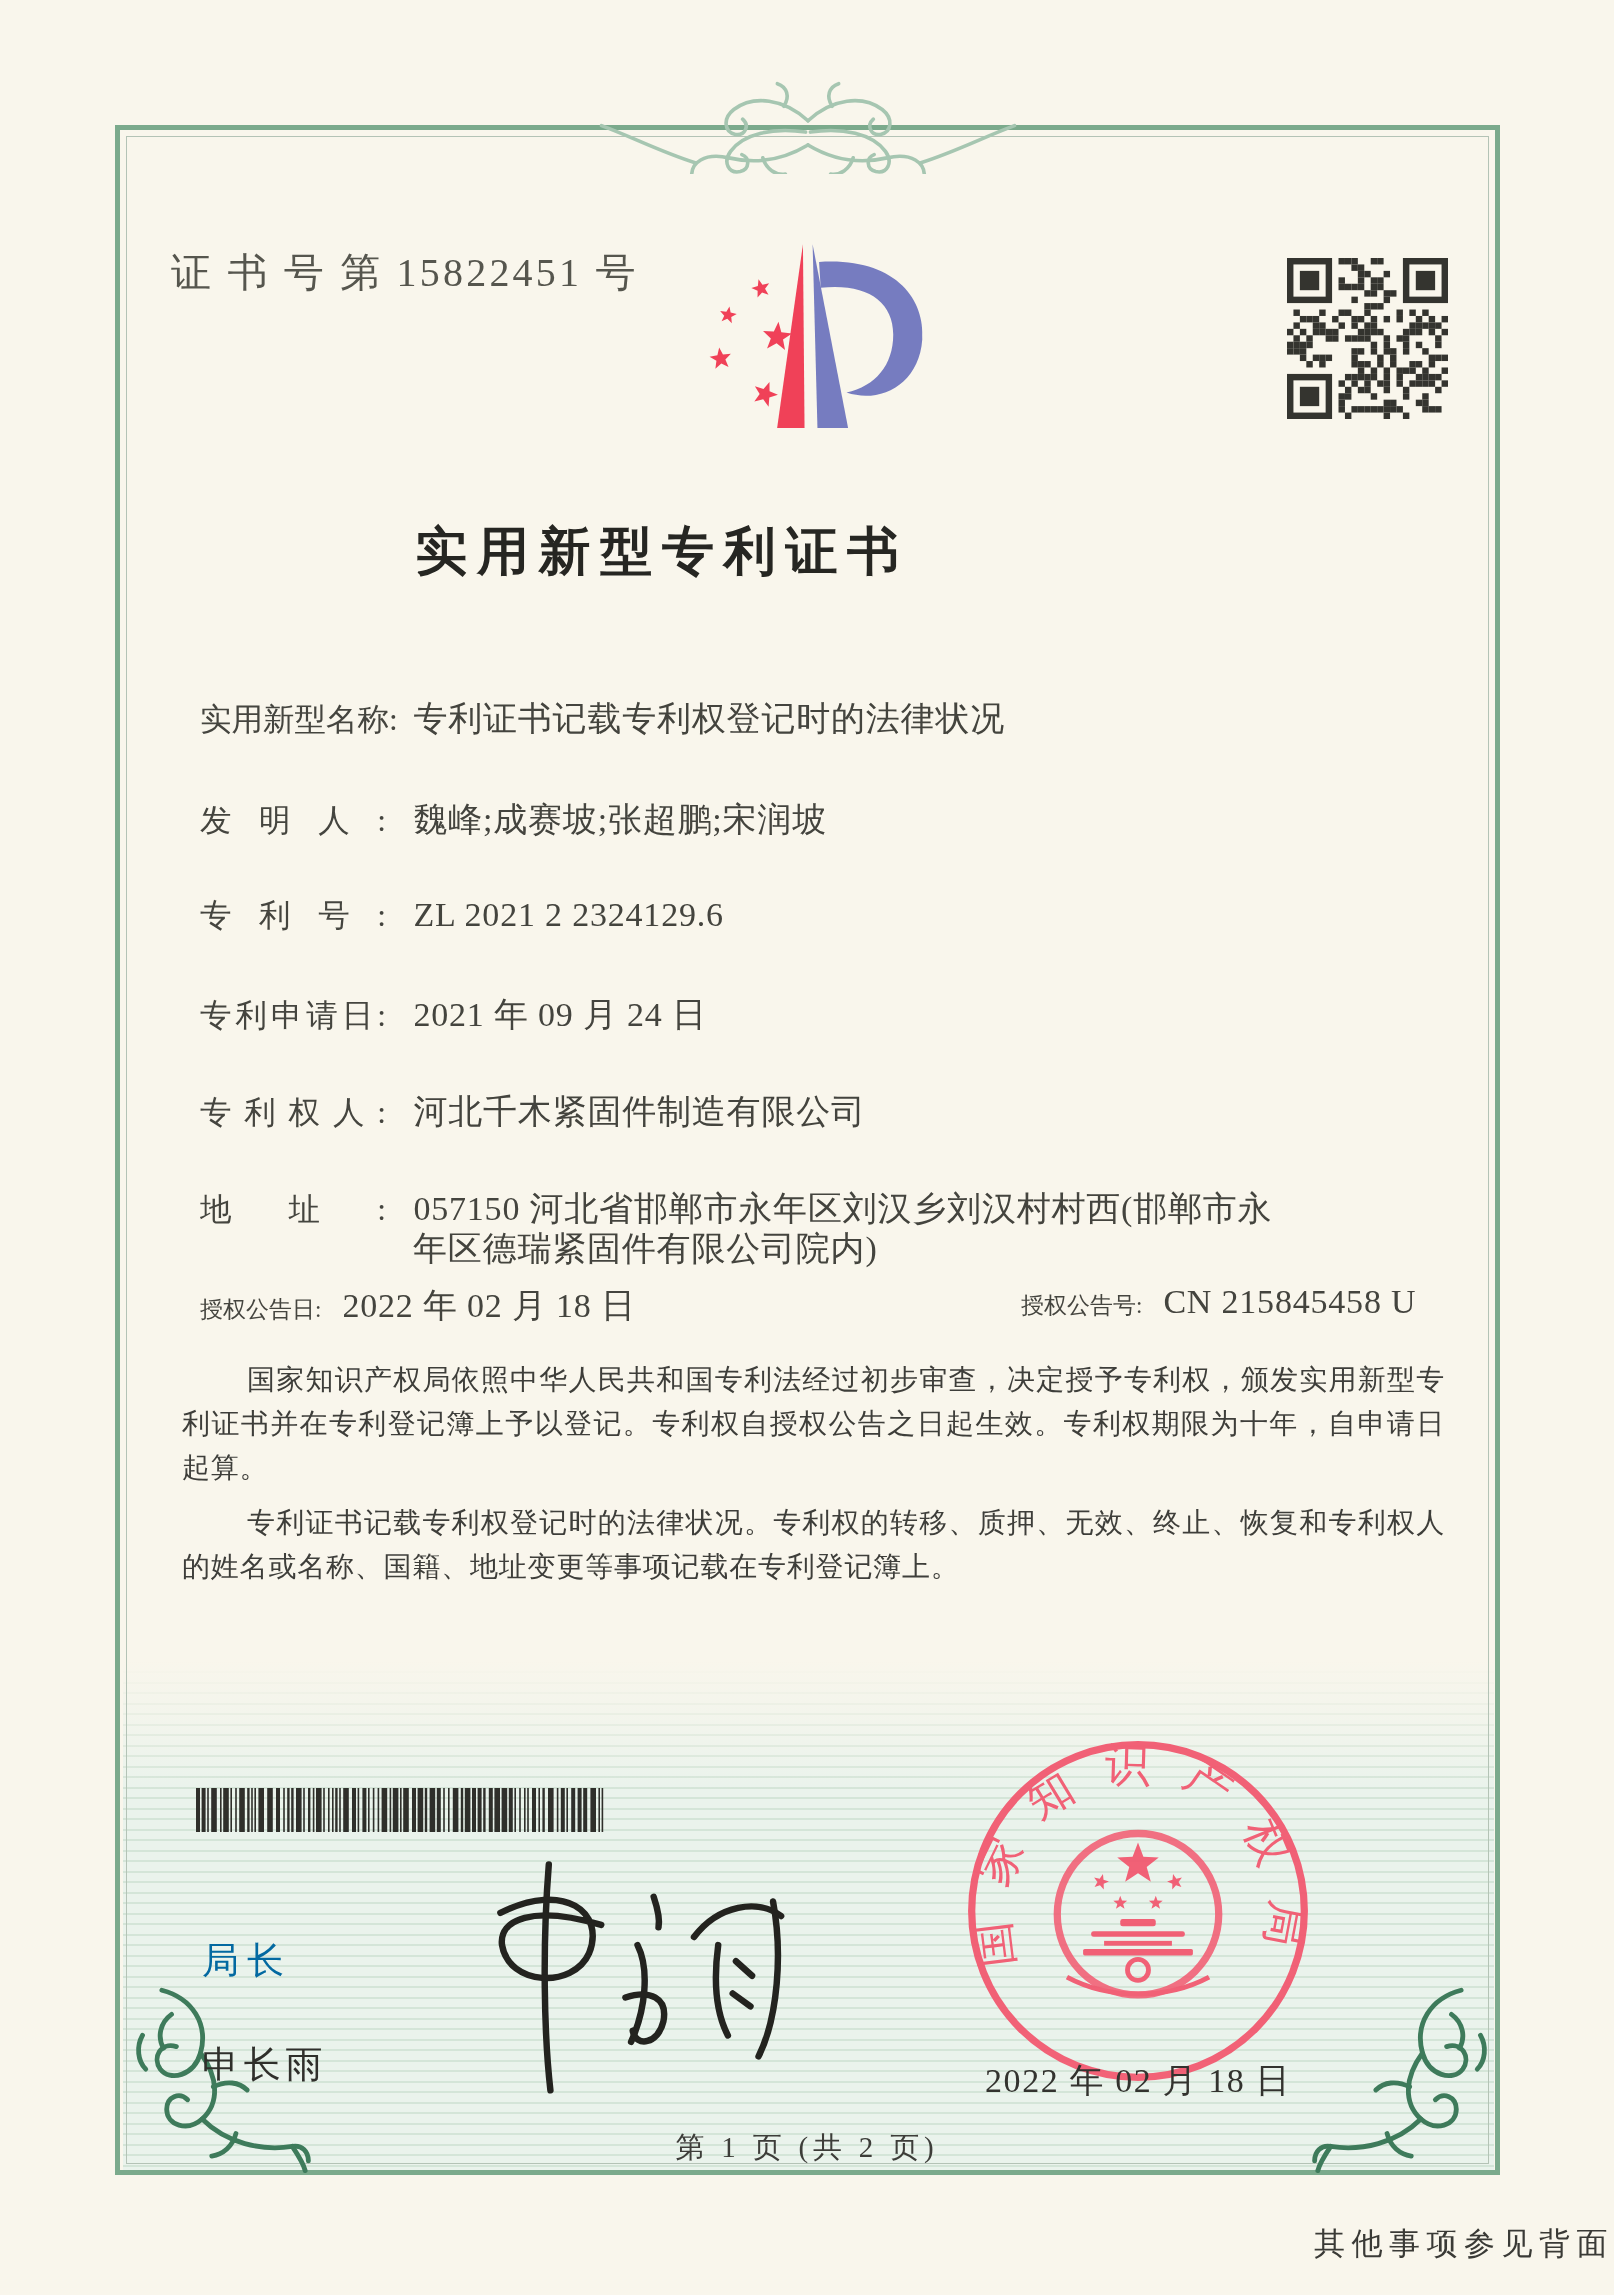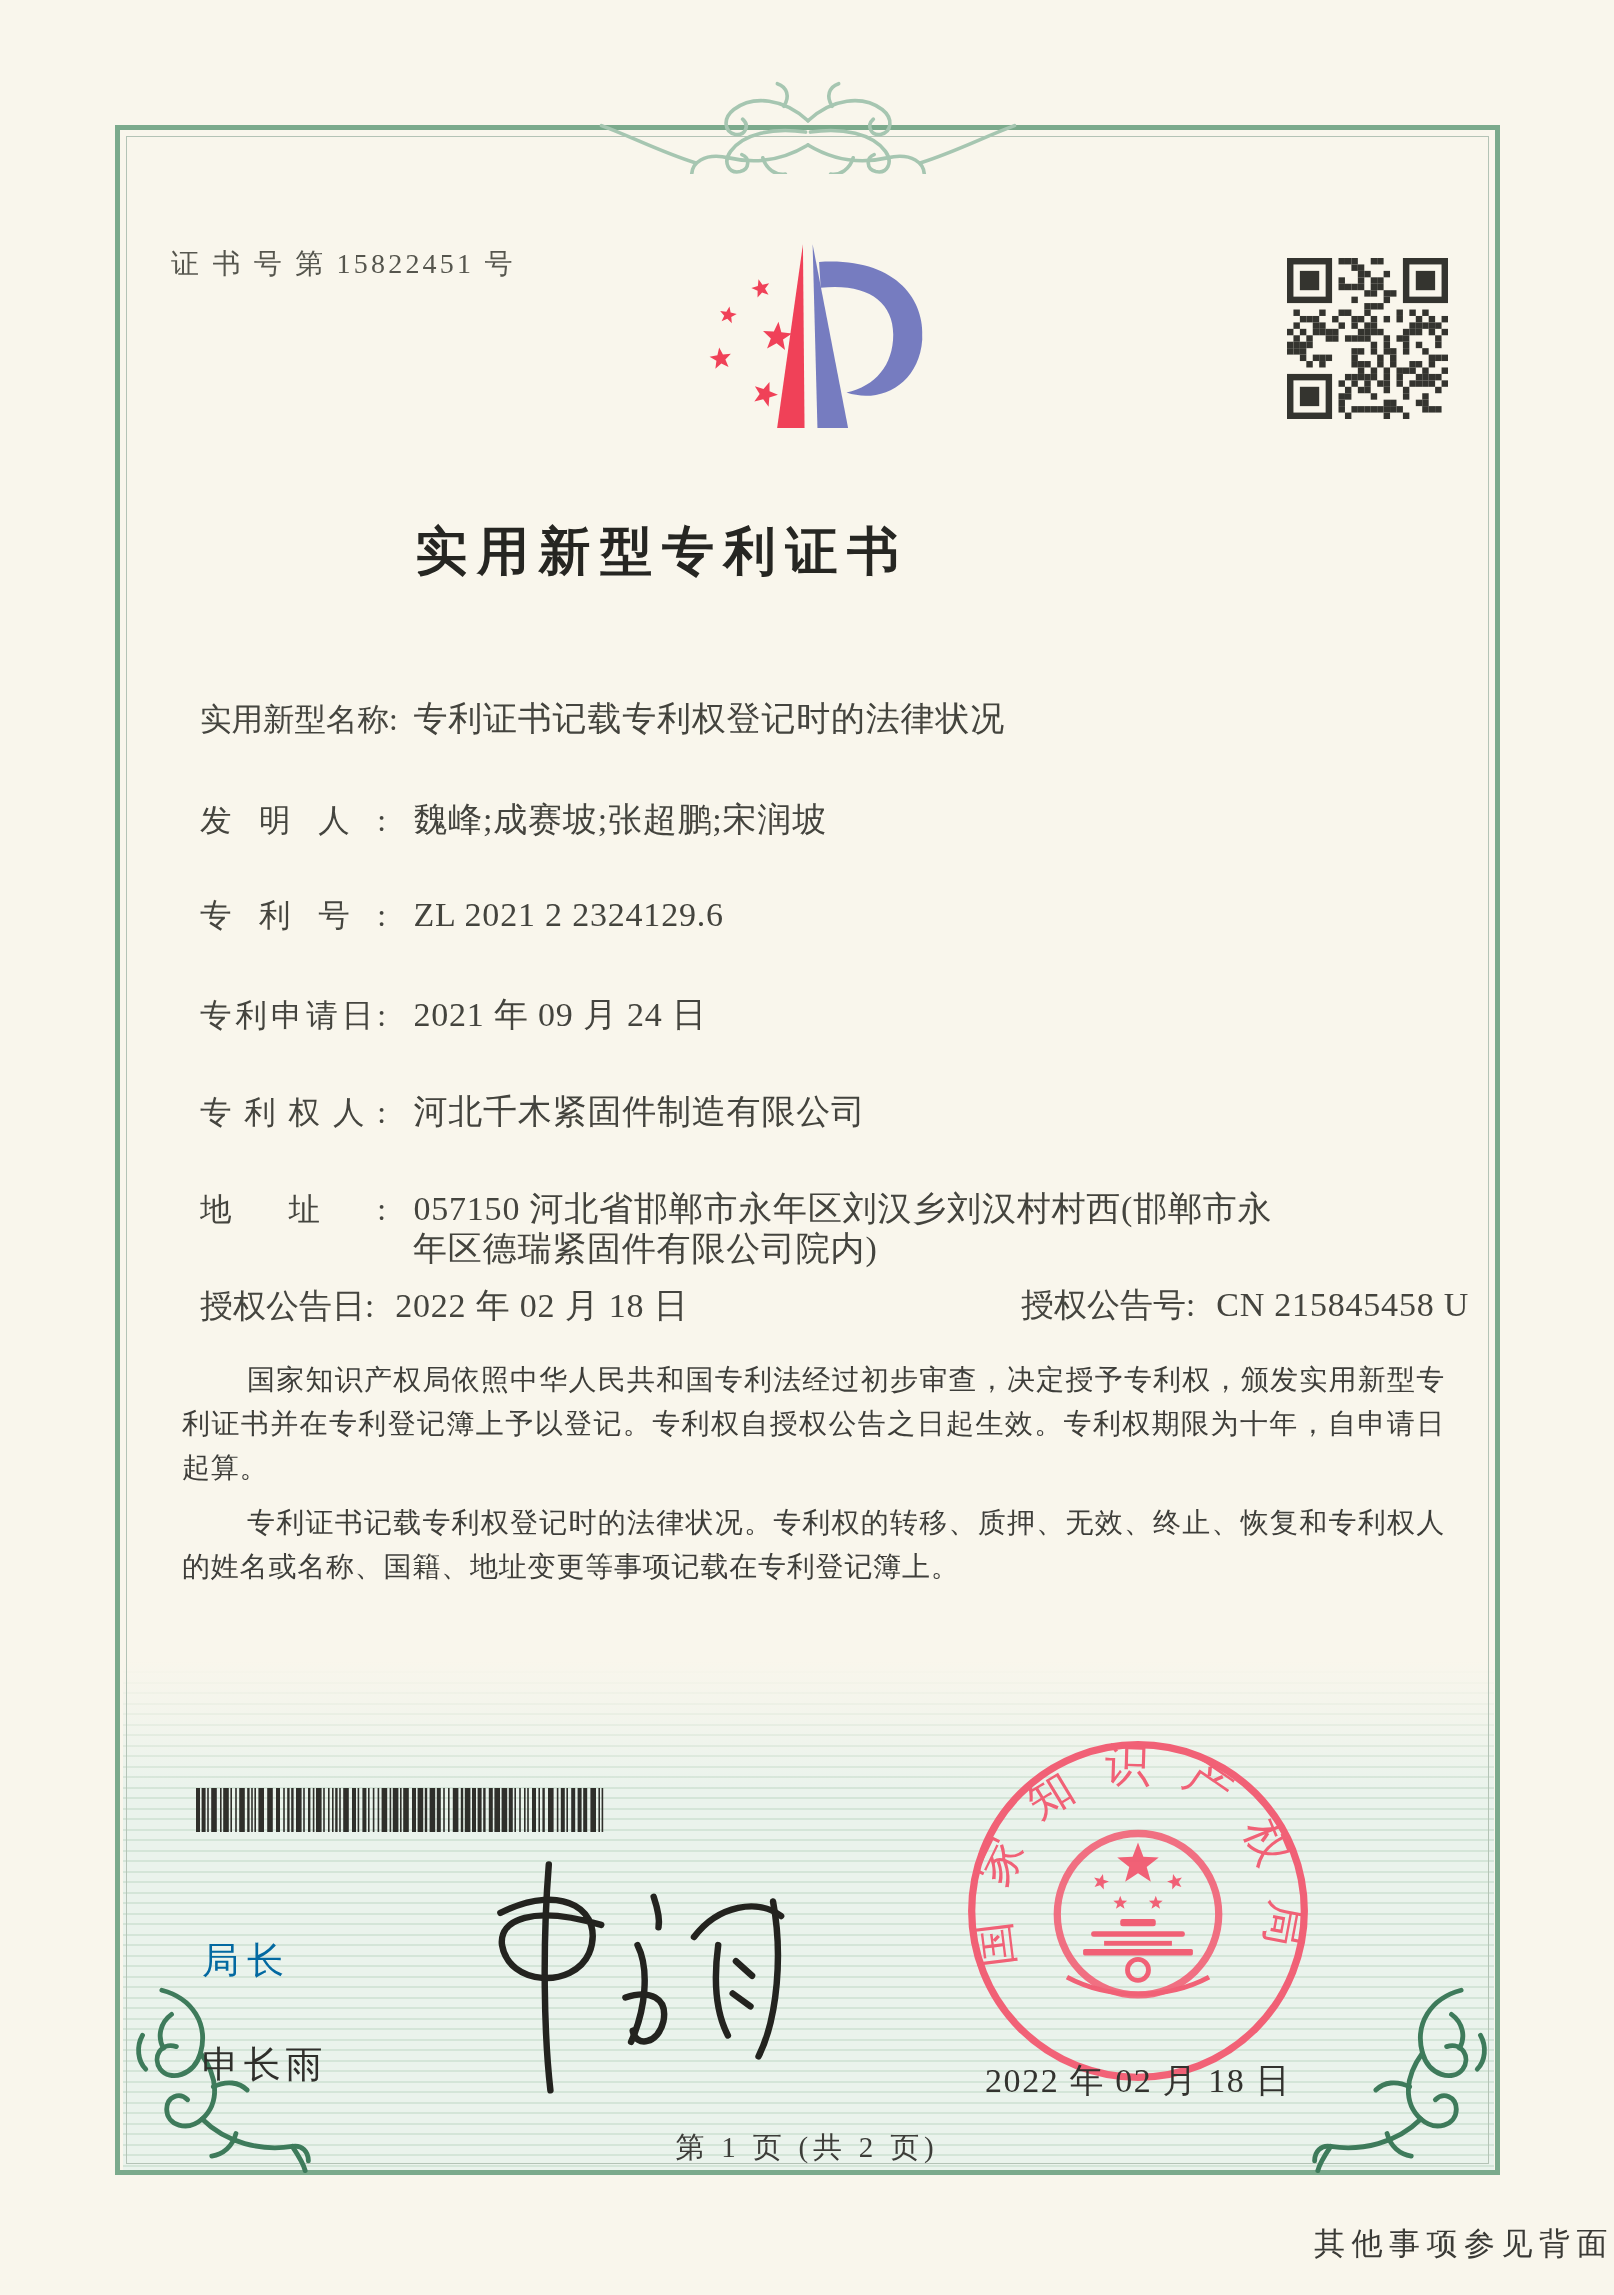--- a/index.html
+++ b/index.html
@@ -21,37 +21,37 @@
   .frame{
     position:absolute;left:115px;top:125px;width:1375px;height:2040px;
     border:5.6px solid #7baa8c;z-index:2;pointer-events:none;
   }
   .frame-inner{position:absolute;inset:5.6px;border:1.6px solid #b4c3b6;}
   .top-ornament{position:absolute;left:566px;top:53px;z-index:3;}
   .corner-flourish{position:absolute;top:1987px;z-index:3;}
   .corner-flourish.left{left:118px;}
   .corner-flourish.right{left:1311px;transform:scaleX(-1);}
   
-  .cert-no{position:absolute;left:171px;top:245px;font-size:28px;letter-spacing:3.2px;color:#56564e;z-index:4;}
+  .cert-no{position:absolute;left:171px;top:245px;font-size:40px;letter-spacing:3.2px;color:#56564e;z-index:4;}
   .logo{position:absolute;left:682px;top:220px;z-index:4;}
   .qr{position:absolute;left:1287px;top:258px;z-index:4;}
   .title{
     position:absolute;left:0;top:517px;width:1324px;text-align:center;
     font-size:52px;font-weight:700;letter-spacing:9.7px;color:#262622;z-index:4;
   }
   
   .field-row{position:absolute;left:200px;white-space:nowrap;z-index:4;color:#45453f;}
   .field-label{
     display:inline-block;width:186px;font-size:31.5px;color:#45453f;
     text-align:justify;text-align-last:justify;vertical-align:baseline;
   }
   .field-value{font-size:34px;margin-left:27.4px;letter-spacing:0.8px;color:#44443e;}
   .addr-line2{position:absolute;left:413px;font-size:34px;letter-spacing:0.8px;color:#44443e;z-index:4;white-space:nowrap;}
   .grant-pair{position:absolute;white-space:nowrap;z-index:4;}
-  .grant-label{font-size:33px;color:#45453f;}
+  .grant-label{font-size:23px;color:#45453f;}
   .grant-value{font-size:34px;margin-left:21px;letter-spacing:0.8px;color:#44443e;}
   
   .body-text{position:absolute;left:182px;top:1358px;width:1263px;z-index:4;}
   .body-text p{
     margin:0;font-size:28px;line-height:44px;letter-spacing:0.8px;color:#3e3e3a;
     text-indent:65px;text-align:justify;
   }
   .body-text p + p{margin-top:10.5px;}
   
   .barcode{position:absolute;left:194px;top:1788px;z-index:4;}

